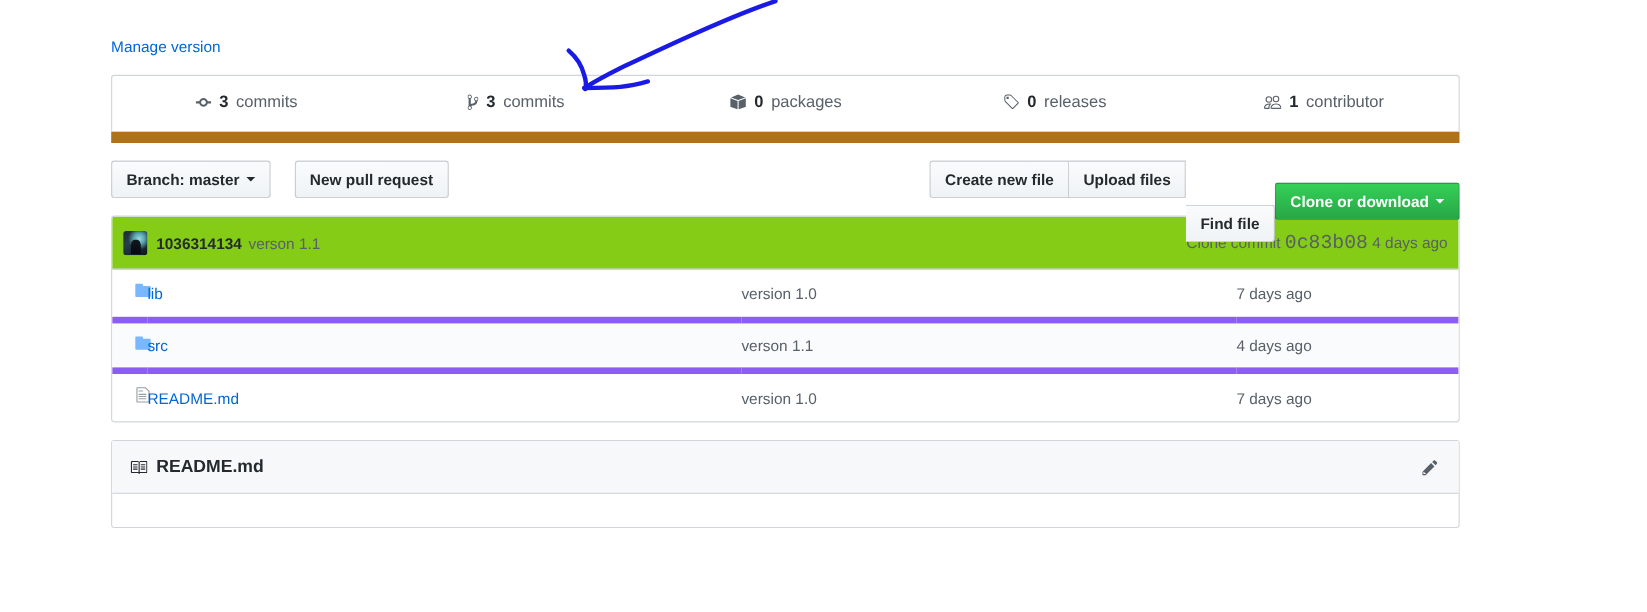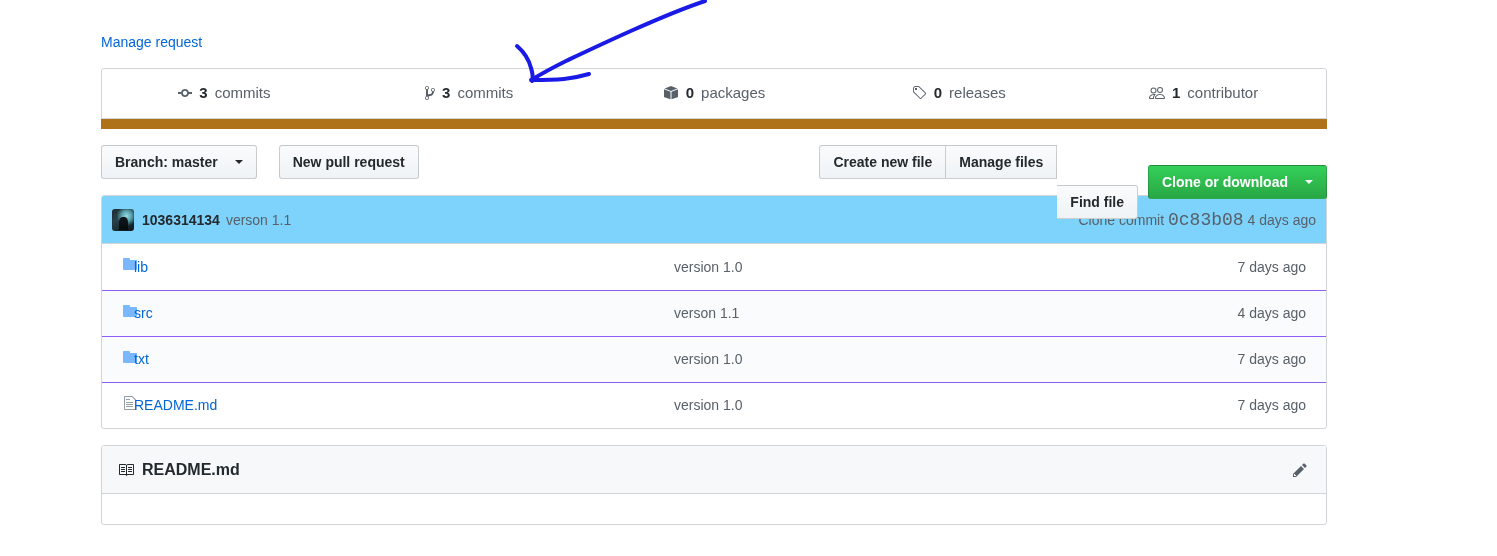--- a/index.html
+++ b/index.html
@@ -98,21 +98,20 @@
     padding: 0 13px;
     font-size: 14px;
     font-weight: bold;
     color: #24292e;
     background: linear-gradient(#fafbfc, #eff3f6);
     border: 1px solid rgba(27,31,35,0.2);
     border-radius: 3px;
     cursor: pointer;
     white-space: nowrap;
     line-height: 20px;
-    gap: 11px;
   }
   .btn + .btn { margin-left: 22px; }
   .caret {
     display: inline-block;
     width: 0; height: 0;
     margin-left: 6px;
     border-top: 4px solid currentColor;
     border-right: 4px solid transparent;
     border-left: 4px solid transparent;
     vertical-align: middle;
@@ -129,38 +128,37 @@
     margin-left: 0;
     border-radius: 0;
     border-left-width: 0;
   }
   .btn-group .btn:first-child {
     border-radius: 3px 0 0 3px;
     border-left-width: 1px;
   }
   .btn-group .btn:last-child { border-radius: 0 3px 3px 0; margin-top: 40px; }
   .btn-primary {
-    margin-left: 10px;
     color: #fff;
     background: linear-gradient(#34d058, #28a745);
     border-color: rgba(27,31,35,0.2);
   }
 
   
   .file-wrap {
     margin-top: 16px;
     border: 1px solid #d1d5da;
     border-radius: 3px;
     overflow: hidden;
     background: #fff;
   }
   .commit-tease {
     display: flex;
     align-items: center;
-    background: #7dd3fc;
+    background: #84cc16;
     border-bottom: 1px solid #d1d5da;
     padding: 9px 10px;
     height: 48px;
   }
   .avatar {
     width: 22px;
     height: 22px;
     border-radius: 3px;
     flex: 0 0 22px;
     margin-right: 8px;
@@ -205,34 +203,34 @@
     font-size: 18px;
     color: #586069;
     cursor: pointer;
   }
 
   .files-table {
     width: 100%;
     border-collapse: collapse;
     table-layout: fixed;
   }
-  .files-table tr { border-top: 1px solid #8b5cf6; }
+  .files-table tr { border-top: 6px solid #8b5cf6; }
   .files-table tr:first-child { border-top: 0; }
   .files-table tr.alt { background: #fafbfc; }
   .files-table td {
     padding: 0;
     height: 46px;
     vertical-align: middle;
     font-size: 14px;
     line-height: 20px;
   }
   .col-icon { width: 32px; padding-left: 20px !important; }
   .col-name { width: 540px; }
   .col-msg  { width: 450px; }
-  .col-age  { text-align: right; padding-right: 20px !important; }
+  .col-age  { padding-right: 20px !important; }
   .file-icon { display: inline-flex; align-items: center; }
   .file-icon svg { display: block; }
   .file-link {
     color: #0366d6;
     cursor: pointer;
   }
   .msg-link {
     color: #586069;
     cursor: pointer;
   }
@@ -283,21 +281,21 @@
     z-index: 50;
   }
 </style>
 </head>
 <body>
 
 <div class="page">
   <div class="container">
 
     
-    <span class="manage-topics">Manage request</span>
+    <span class="manage-topics">Manage version</span>
 
     
     <div class="overall-summary">
       <ul class="numbers-summary">
 
         <li>
           <span class="num-link">
             <span class="icon-wrap">
               <svg width="14" height="16" viewBox="0 0 14 16" aria-hidden="true">
                 <path d="M10.86 7c-.45-1.72-2-3-3.86-3-1.86 0-3.41 1.28-3.86 3H0v2h3.14c.45 1.72 2 3 3.86 3 1.86 0 3.41-1.28 3.86-3H14V7h-3.14zM7 10.2c-1.22 0-2.2-.98-2.2-2.2 0-1.22.98-2.2 2.2-2.2 1.22 0 2.2.98 2.2 2.2 0 1.22-.98 2.2-2.2 2.2z"></path>
@@ -367,21 +365,21 @@
     <div class="file-navigation">
       <span class="btn">
         <span>Branch: master</span>
         <span class="caret"></span>
       </span>
       <span class="btn">New pull request</span>
 
       <div class="right-group">
         <div class="btn-group">
           <span class="btn">Create new file</span>
-          <span class="btn">Manage files</span>
+          <span class="btn">Upload files</span>
           <span class="btn">Find file</span>
         </div>
         <span class="btn btn-primary">
           <span>Clone or download</span>
           <span class="caret"></span>
         </span>
       </div>
     </div>
 
     
@@ -413,30 +411,20 @@
             <tr class="alt">
               <td class="col-icon"><span class="file-icon">
                   <svg width="16" height="16" viewBox="0 0 14 16" fill="#79b8ff" aria-hidden="true">
                     <path d="M13 4H7V3c0-.66-.31-1-1-1H1c-.55 0-1 .45-1 1v10c0 .55.45 1 1 1h12c.55 0 1-.45 1-1V5c0-.55-.45-1-1-1z"></path>
                   </svg>
                 </span></td>
               <td class="col-name"><span class="file-link">src</span></td>
               <td class="col-msg"><span class="msg-link">verson 1.1</span></td>
               <td class="col-age"><span class="age">4 days ago</span></td>
             </tr>
-            <tr class="alt">
-              <td class="col-icon"><span class="file-icon">
-                  <svg width="16" height="16" viewBox="0 0 14 16" fill="#79b8ff" aria-hidden="true">
-                    <path d="M13 4H7V3c0-.66-.31-1-1-1H1c-.55 0-1 .45-1 1v10c0 .55.45 1 1 1h12c.55 0 1-.45 1-1V5c0-.55-.45-1-1-1z"></path>
-                  </svg>
-                </span></td>
-              <td class="col-name"><span class="file-link">txt</span></td>
-              <td class="col-msg"><span class="msg-link">version 1.0</span></td>
-              <td class="col-age"><span class="age">7 days ago</span></td>
-            </tr>
             <tr>
               <td class="col-icon"><span class="file-icon">
                   <svg width="16" height="16" viewBox="0 0 12 16" fill="#959da5" aria-hidden="true">
                     <path d="M6 5H2V4h4v1zM2 8h7V7H2v1zm0 2h7V9H2v1zm0 2h7v-1H2v1zm10-7.5V14c0 .55-.45 1-1 1H1c-.55 0-1-.45-1-1V2c0-.55.45-1 1-1h7.5L12 4.5zM11 5L8 2H1v12h10V5z"></path>
                   </svg>
                 </span></td>
               <td class="col-name"><span class="file-link">README.md</span></td>
               <td class="col-msg"><span class="msg-link">version 1.0</span></td>
               <td class="col-age"><span class="age">7 days ago</span></td>
             </tr>

